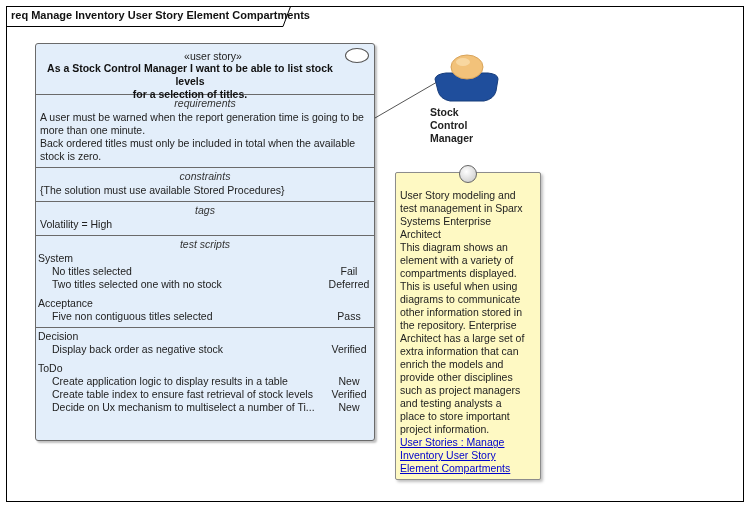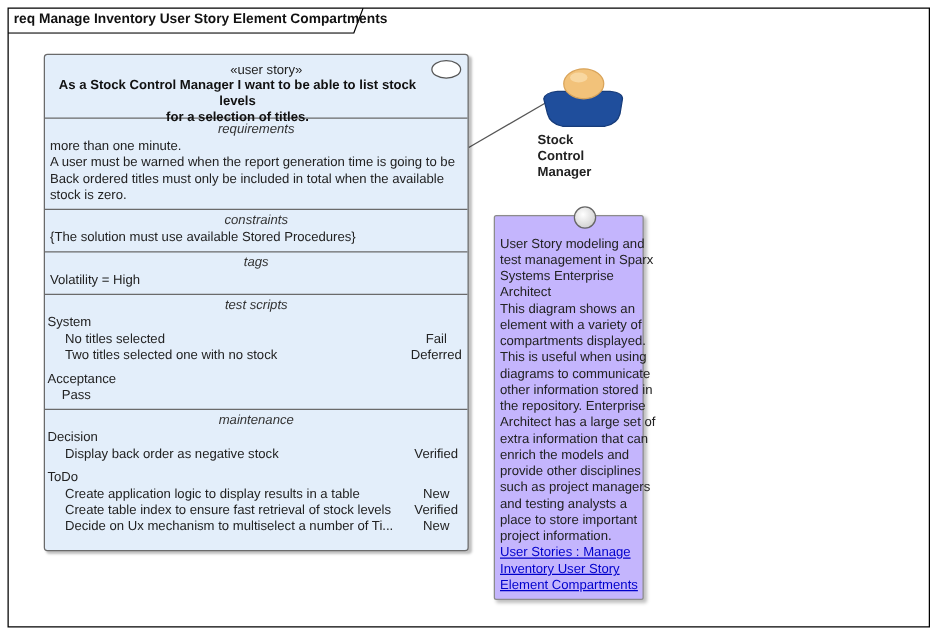--- a/index.html
+++ b/index.html
@@ -27,22 +27,22 @@
   .row .l { padding-left:12px; white-space:nowrap; overflow:hidden; }
   .row .r { width:42px; text-align:center; }
   .gap { height:6px; }
 
   .connector { position:absolute; left:0; top:0; }
 
   .actor { position:absolute; left:432px; top:53px; width:70px; }
   .actor-label { position:absolute; left:430px; top:106px; width:70px; text-align:left;
                  font-size:10.5px; font-weight:bold; line-height:13px; color:#222; }
 
-  .note { position:absolute; left:395px; top:172px; width:120px; height:308px;
-          background:#c4b5fd; border:1px solid #8c8c8c; border-radius:2px; box-sizing:border-box;
+  .note { position:absolute; left:395px; top:172px; width:146px; height:308px;
+          background:#fef9c3; border:1px solid #8c8c8c; border-radius:2px; box-sizing:border-box;
           box-shadow:2px 2px 3px rgba(0,0,0,0.25); }
   .note-text { position:absolute; left:4px; top:16px; width:134px; font-size:10.5px; line-height:13px; color:#222; }
   .note-link { color:#0000cc; text-decoration:underline; display:block; }
   .note-pin { position:absolute; left:459px; top:165px; width:18px; height:18px; border-radius:50%;
               border:1px solid #666; background:radial-gradient(circle at 40% 35%, #ffffff, #d6d6d6 70%, #aaa);
               box-sizing:border-box; }
 </style>
 </head>
 <body>
 
@@ -63,22 +63,22 @@
     <div class="oval"></div>
     <div class="stereo">«user story»</div>
     <div class="story-name">
       <div>As a Stock Control Manager I want to be able to list stock levels</div>
       <div>for a selection of titles.</div>
     </div>
   </div>
 
   <div class="comp">
     <div class="comp-title">requirements</div>
+    <div>A user must be warned when the report generation time is going to be</div>
     <div>more than one minute.</div>
-    <div>A user must be warned when the report generation time is going to be</div>
     <div>Back ordered titles must only be included in total when the available</div>
     <div>stock is zero.</div>
   </div>
 
   <div class="comp">
     <div class="comp-title">constraints</div>
     <div>{The solution must use available Stored Procedures}</div>
   </div>
 
   <div class="comp">
@@ -93,26 +93,26 @@
       <span class="l">No titles selected</span>
       <span class="r">Fail</span>
     </div>
     <div class="row">
       <span class="l">Two titles selected one with no stock</span>
       <span class="r">Deferred</span>
     </div>
     <div class="gap"></div>
     <div style="margin-left:-2px">Acceptance</div>
     <div class="row">
+      <span class="l">Five non contiguous titles selected</span>
       <span class="r">Pass</span>
     </div>
   </div>
 
   <div class="comp">
-    <div class="comp-title">maintenance</div>
     <div style="margin-left:-2px">Decision</div>
     <div class="row">
       <span class="l">Display back order as negative stock</span>
       <span class="r">Verified</span>
     </div>
     <div class="gap"></div>
     <div style="margin-left:-2px">ToDo</div>
     <div class="row">
       <span class="l">Create application logic to display results in a table</span>
       <span class="r">New</span>

